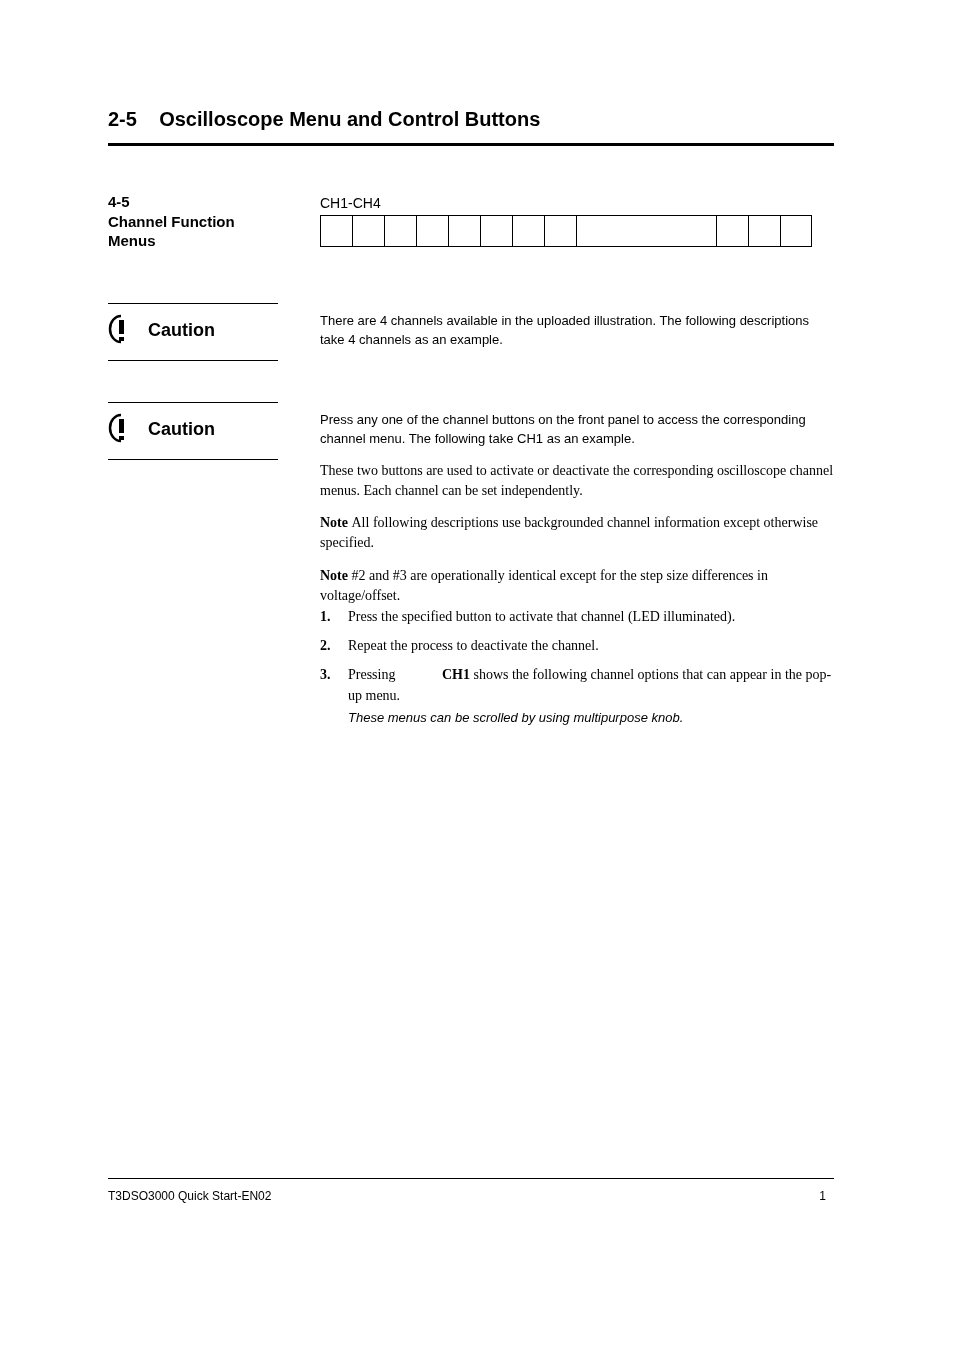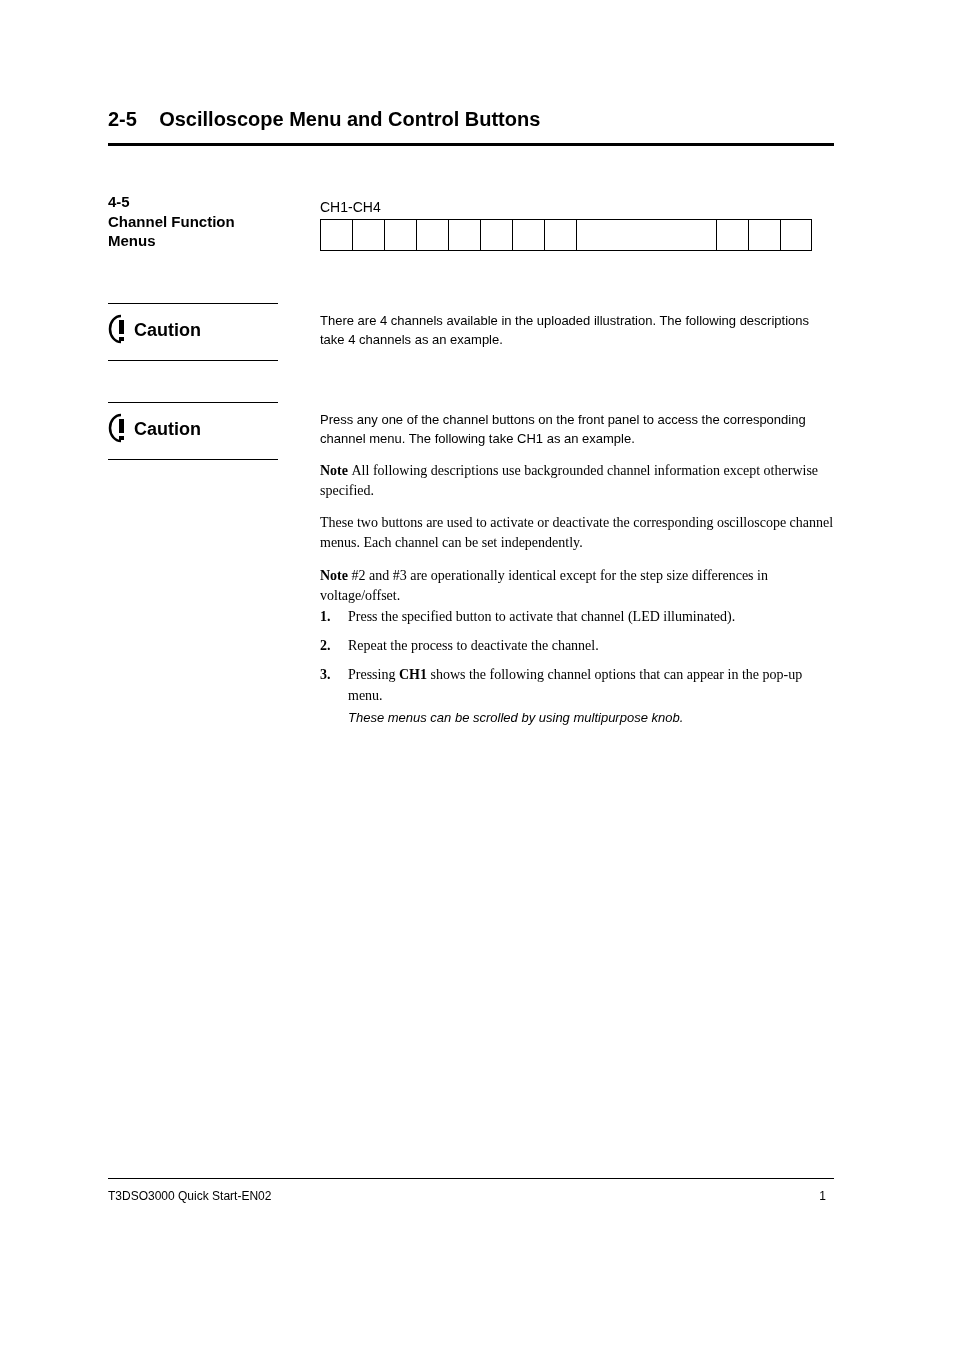--- a/index.html
+++ b/index.html
@@ -22,21 +22,21 @@
     font-size: 20px;
     margin-bottom: 12px;
   }
   .heavy-rule {
     border: none;
     border-top: 3px solid #000;
     margin: 0 0 46px 0;
   }
   .controls-row {
     display: flex;
-    align-items: flex-end;
+    align-items: center;
   }
   .controls-label {
     width: 212px;
     font-family: Arial, Helvetica, sans-serif;
     font-weight: bold;
     font-size: 15px;
     line-height: 1.3;
   }
   .controls-right {
     flex: 1;
@@ -62,21 +62,21 @@
   .boxes .small { width: 32px; }
   .boxes .wide { width: 140px; }
   .caution-block {
     margin-left: 0;
     width: 170px;
     border-top: 1px solid #000;
     border-bottom: 1px solid #000;
     padding: 10px 0 12px 0;
     display: flex;
     align-items: center;
-    gap: 0;
+    gap: 14px;
     margin-top: 52px;
   }
   .caution-icon {
     flex-shrink: 0;
   }
   .caution-text {
     font-family: Arial, Helvetica, sans-serif;
     font-weight: bold;
     font-size: 18px;
     line-height: 1.2;
@@ -120,20 +120,21 @@
     flex: 1;
   }
   .sub {
     font-style: italic;
     font-family: Arial, Helvetica, sans-serif;
     font-size: 13px;
     margin-top: 2px;
   }
   .boldspan {
     font-weight: bold;
+    margin-left: 43px;
   }
   .footer-rule {
     border: none;
     border-top: 1px solid #000;
     margin: 0;
     position: absolute;
     left: 108px;
     right: 120px;
     bottom: 172px;
   }
@@ -208,26 +209,26 @@
           <rect x="11" y="23" width="5" height="4" fill="#000"></rect>
         </svg>
       </span>
       <span class="caution-text">Caution</span>
     </div>
     <div class="caution-body">
       <span>Press any one of the channel buttons on the front panel to access the corresponding channel menu. The following take CH1 as an example.</span>
     </div>
   </div>
 
+  <div class="note-body">These two buttons are used to activate or deactivate the corresponding oscilloscope channel menus. Each channel can be set independently.</div>
+
   <div class="note-body">
     <span class="bold">Note </span>
     <span>All following descriptions use backgrounded channel information except otherwise specified.</span>
   </div>
-
-  <div class="note-body">These two buttons are used to activate or deactivate the corresponding oscilloscope channel menus. Each channel can be set independently.</div>
 
   <div class="note-body">
     <span class="bold">Note </span>
     <span>#2 and #3 are operationally identical except for the step size differences in voltage/offset.</span>
   </div>
 
   <div class="instr-list" id="steps">
       <div class="step">
         <div class="num">1.</div>
         <div class="txt">Press the specified button to activate that channel (LED illuminated).</div>

